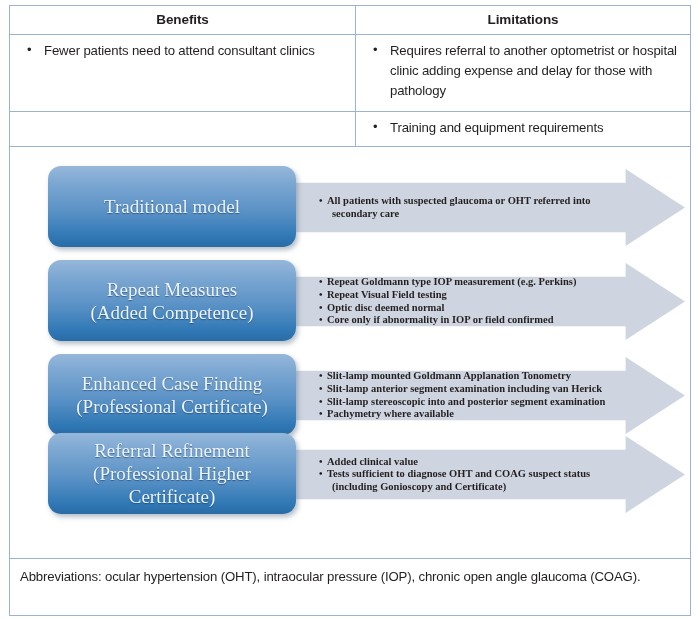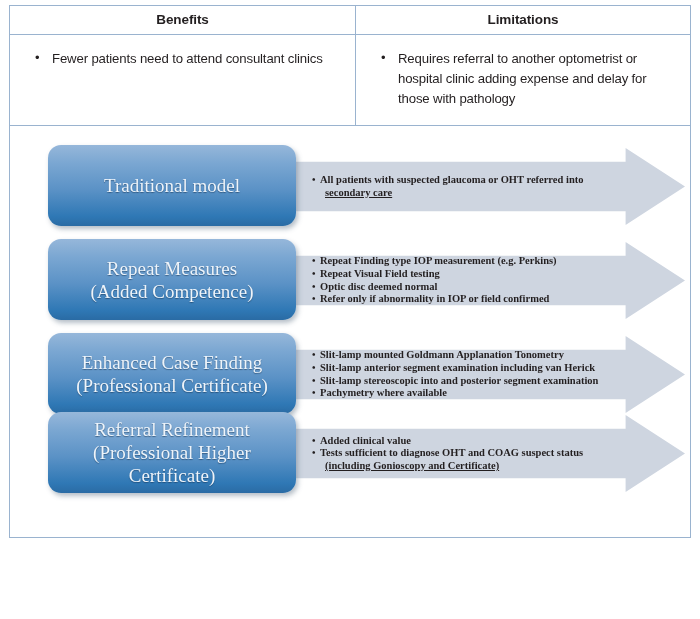--- a/index.html
+++ b/index.html
@@ -46,21 +46,21 @@
   }
   .th-text {
     font-size: 13.5px;
     font-weight: bold;
     letter-spacing: -0.1px;
     line-height: 28px;
     display: block;
   }
 
   .bullet-list {
-    margin: 8px;
+    margin: 0;
     padding: 6px 8px 7px 8px;
     list-style: none;
   }
   .bullet-list li {
     position: relative;
     padding-left: 26px;
     font-size: 13.2px;
     line-height: 20px;
     letter-spacing: -0.15px;
     margin: 0 0 1px 0;
@@ -116,21 +116,21 @@
     left: 302px;
     top: 0;
     width: 360px;
     height: 95px;
     display: flex;
     flex-direction: column;
     justify-content: center;
     font-family: "Liberation Serif", serif;
   }
   .arrow-text ul {
-    margin: 0;
+    margin: 7px;
     padding: 0;
     list-style: none;
   }
   .arrow-text li {
     position: relative;
     padding-left: 8px;
     font-size: 10.5px;
     line-height: 12.6px;
     color: #231f20;
     white-space: nowrap;
@@ -140,21 +140,20 @@
     content: "\2022";
     position: absolute;
     left: 0;
     top: 0;
     font-size: 10px;
   }
   .arrow-text li .cont {
     display: block;
     padding-left: 5px;
     white-space: nowrap;
-    text-decoration: underline;
   }
 
   
   .stage-box {
     position: absolute;
     left: 38px;
     top: 6px;
     width: 248px;
     height: 81px;
     border-radius: 13px;
@@ -213,20 +212,28 @@
             <li>Fewer patients need to attend consultant clinics</li>
           </ul>
         </td>
         <td>
           <ul class="bullet-list">
             <li>Requires referral to another optometrist or hospital clinic adding expense and delay for those with pathology</li>
           </ul>
         </td>
       </tr>
 
+      <tr>
+        <td class="cell-row2-left"></td>
+        <td>
+          <ul class="bullet-list">
+            <li>Training and equipment requirements</li>
+          </ul>
+        </td>
+      </tr>
 
       <tr>
         <td class="diagram-cell" colspan="2">
           <div class="diagram">
 
             <div class="stage-row row-0">
               <div class="arrow"></div>
               <div class="arrow-text">
                 <ul>
                   <li><span>All patients with suspected glaucoma or OHT referred into</span><span class="cont">secondary care</span></li>
@@ -236,24 +243,24 @@
                 <div class="stage-label">
                   <span class="ln">Traditional model</span>
                 </div>
               </div>
             </div>
 
             <div class="stage-row row-1">
               <div class="arrow"></div>
               <div class="arrow-text">
                 <ul>
-                  <li>Repeat Finding type IOP measurement (e.g. Perkins)</li>
+                  <li>Repeat Goldmann type IOP measurement (e.g. Perkins)</li>
                   <li>Repeat Visual Field testing</li>
                   <li>Optic disc deemed normal</li>
-                  <li>Refer only if abnormality in IOP or field confirmed</li>
+                  <li>Core only if abnormality in IOP or field confirmed</li>
                 </ul>
               </div>
               <div class="stage-box">
                 <div class="stage-label">
                   <span class="ln">Repeat Measures</span>
                   <span class="ln">(Added Competence)</span>
                 </div>
               </div>
             </div>
 
@@ -289,16 +296,21 @@
                   <span class="ln">(Professional Higher</span>
                   <span class="ln">Certificate)</span>
                 </div>
               </div>
             </div>
 
           </div>
         </td>
       </tr>
 
+      <tr>
+        <td class="footer-cell" colspan="2">
+          <span class="footer-text">Abbreviations: ocular hypertension (OHT), intraocular pressure (IOP), chronic open angle glaucoma (COAG).</span>
+        </td>
+      </tr>
     </tbody>
   </table>
 
 </div>
 
 </body></html>

